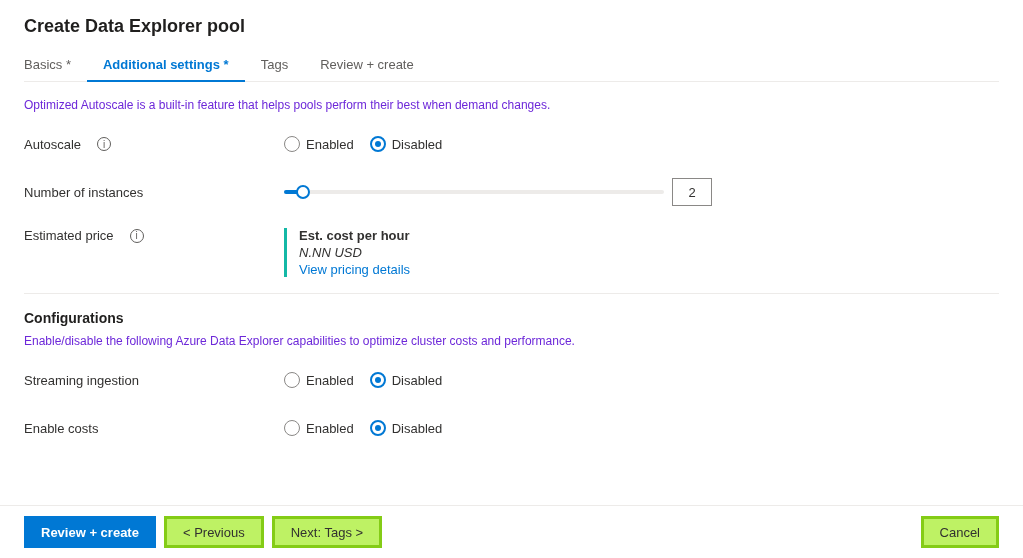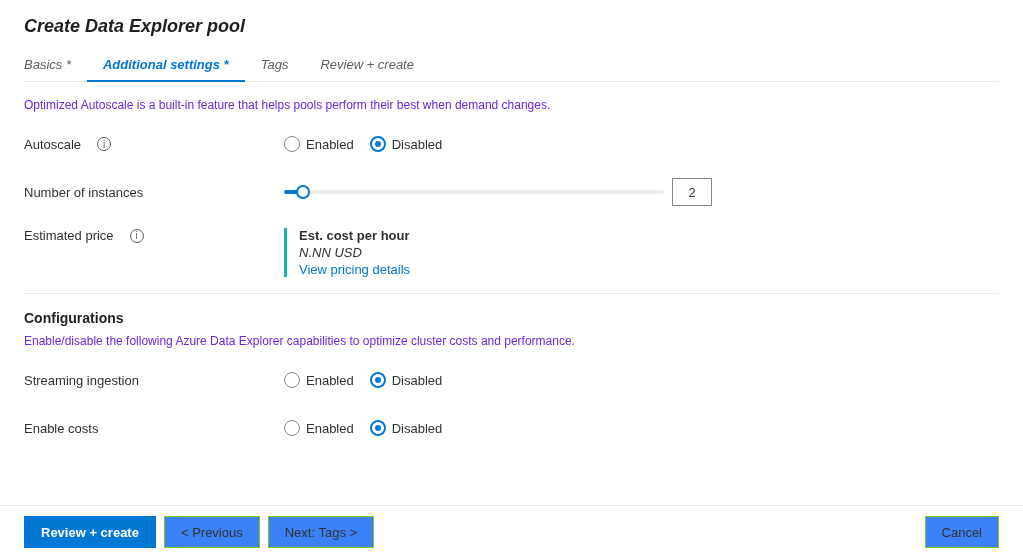--- a/index.html
+++ b/index.html
@@ -10,21 +10,20 @@
       background: #fff;
       width: 1023px;
       height: 558px;
       overflow: hidden;
       display: flex;
       flex-direction: column;
     }
 
     .page-header {
       padding: 16px 24px 0 24px;
-      font-style: italic;
     }
 
     .page-title {
       font-size: 18px;
       font-weight: 600;
       color: #201f1e;
       margin-bottom: 12px;
     }
 
     .nav-tabs {
@@ -237,22 +236,22 @@
       padding: 10px 24px;
       border-top: 1px solid #edebe9;
       gap: 8px;
       background: #fff;
     }
 
     .btn {
       height: 32px;
       padding: 0 16px;
       font-size: 13px;
-      border: 1px solid #84cc16;
-      background: #3b82f6;
+      border: 3px solid #84cc16;
+      background: #bef264;
       color: #323130;
       cursor: pointer;
       display: flex;
       align-items: center;
       justify-content: center;
       gap: 4px;
     }
 
     .btn-primary {
       background: #0078d4;

